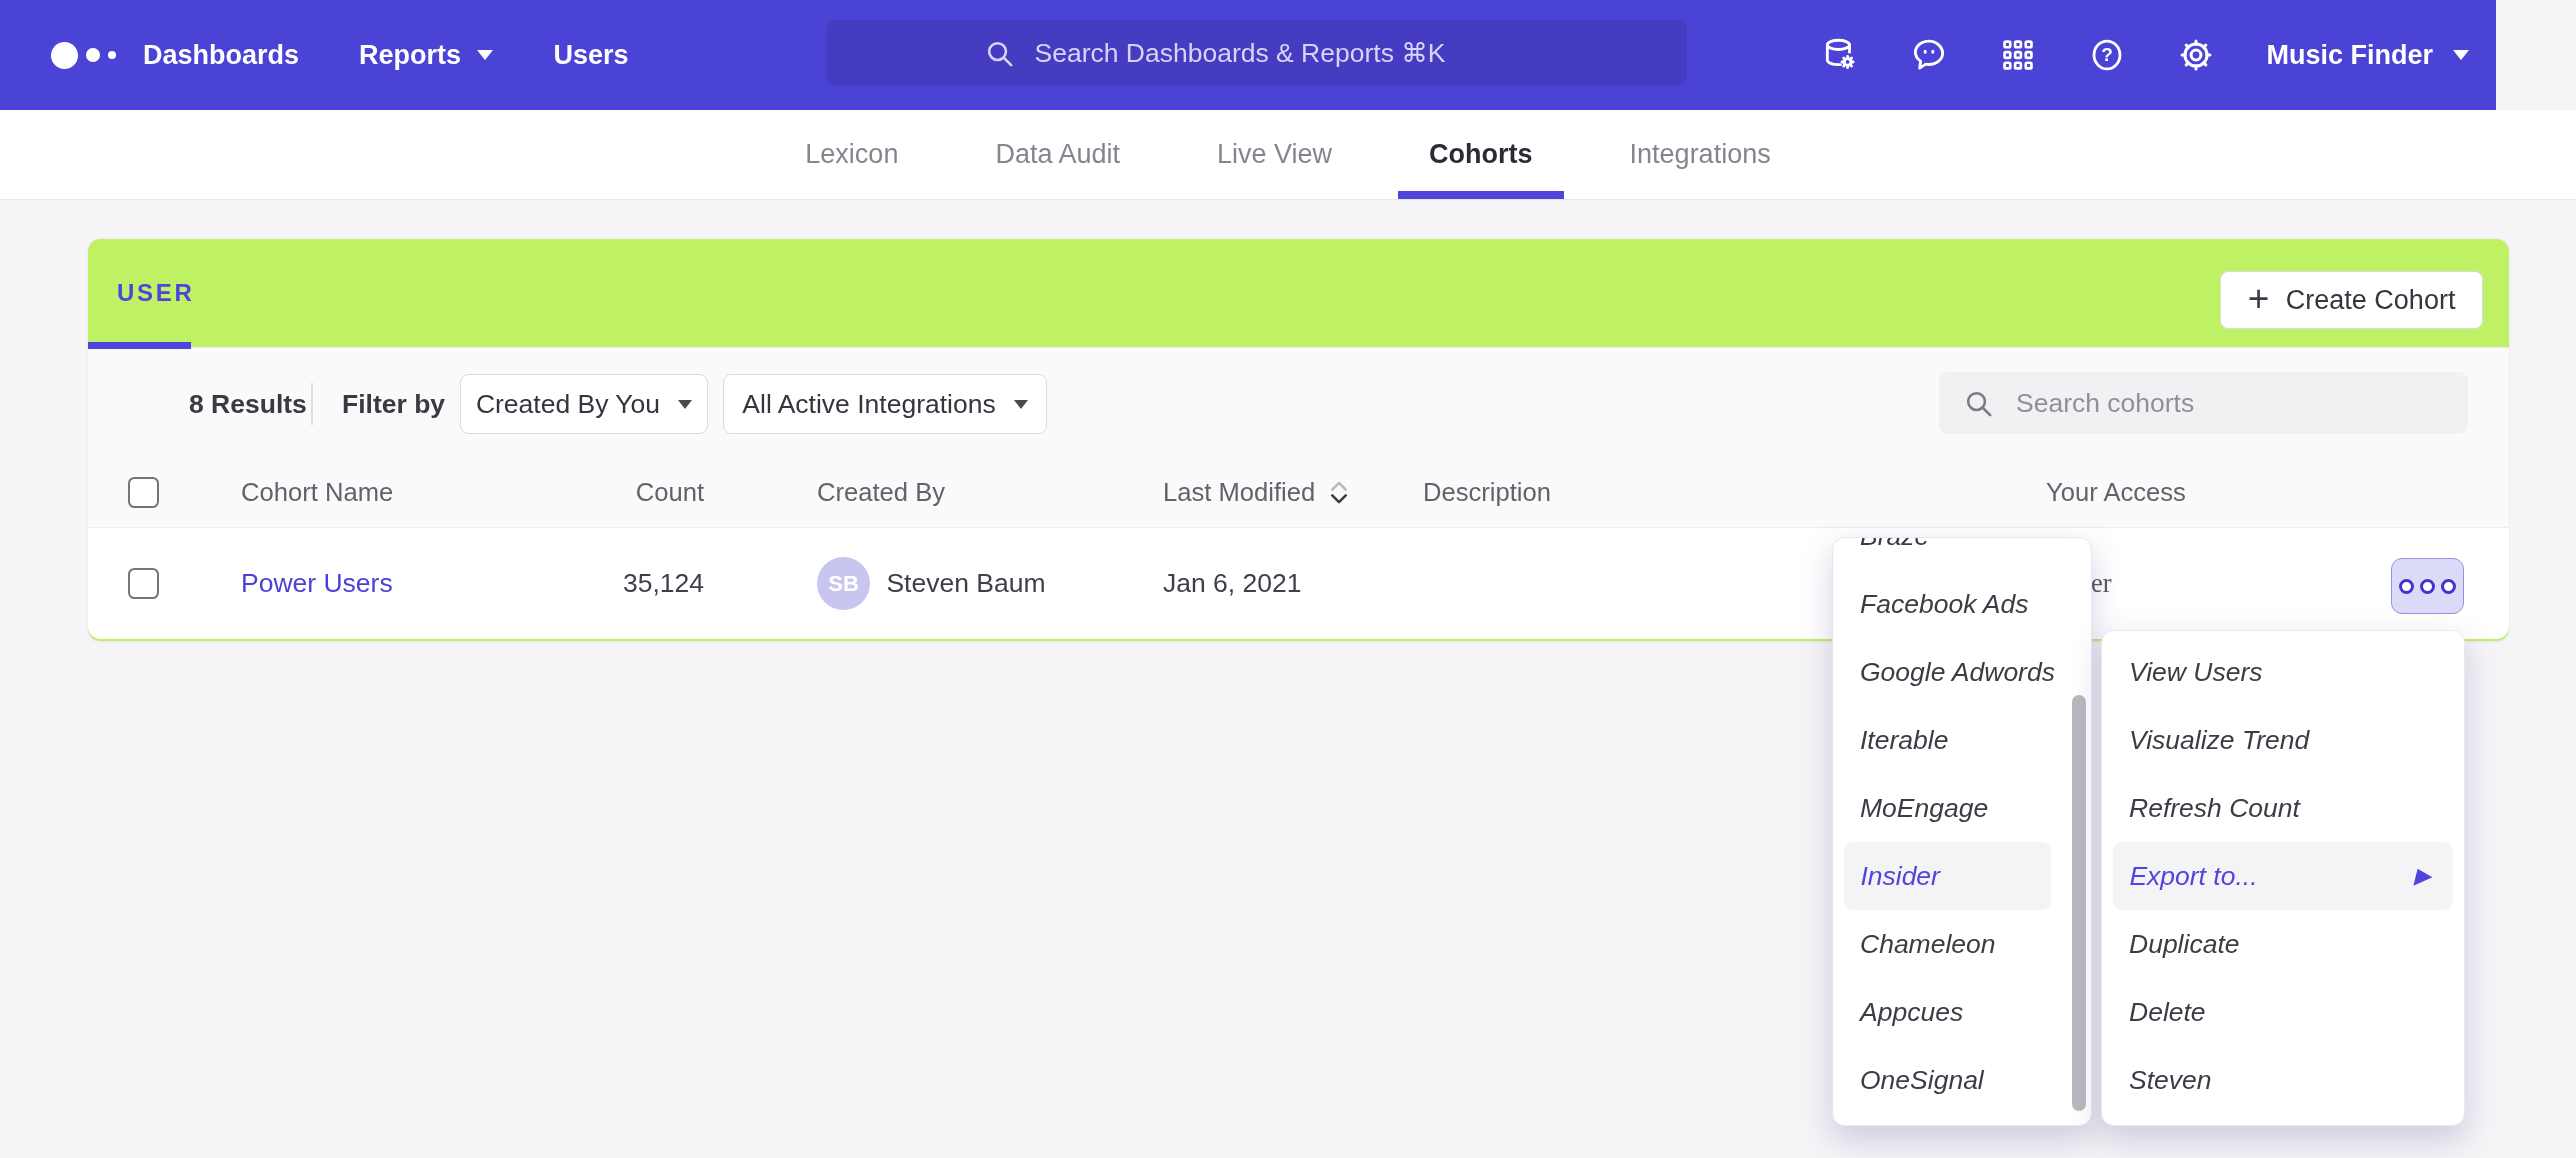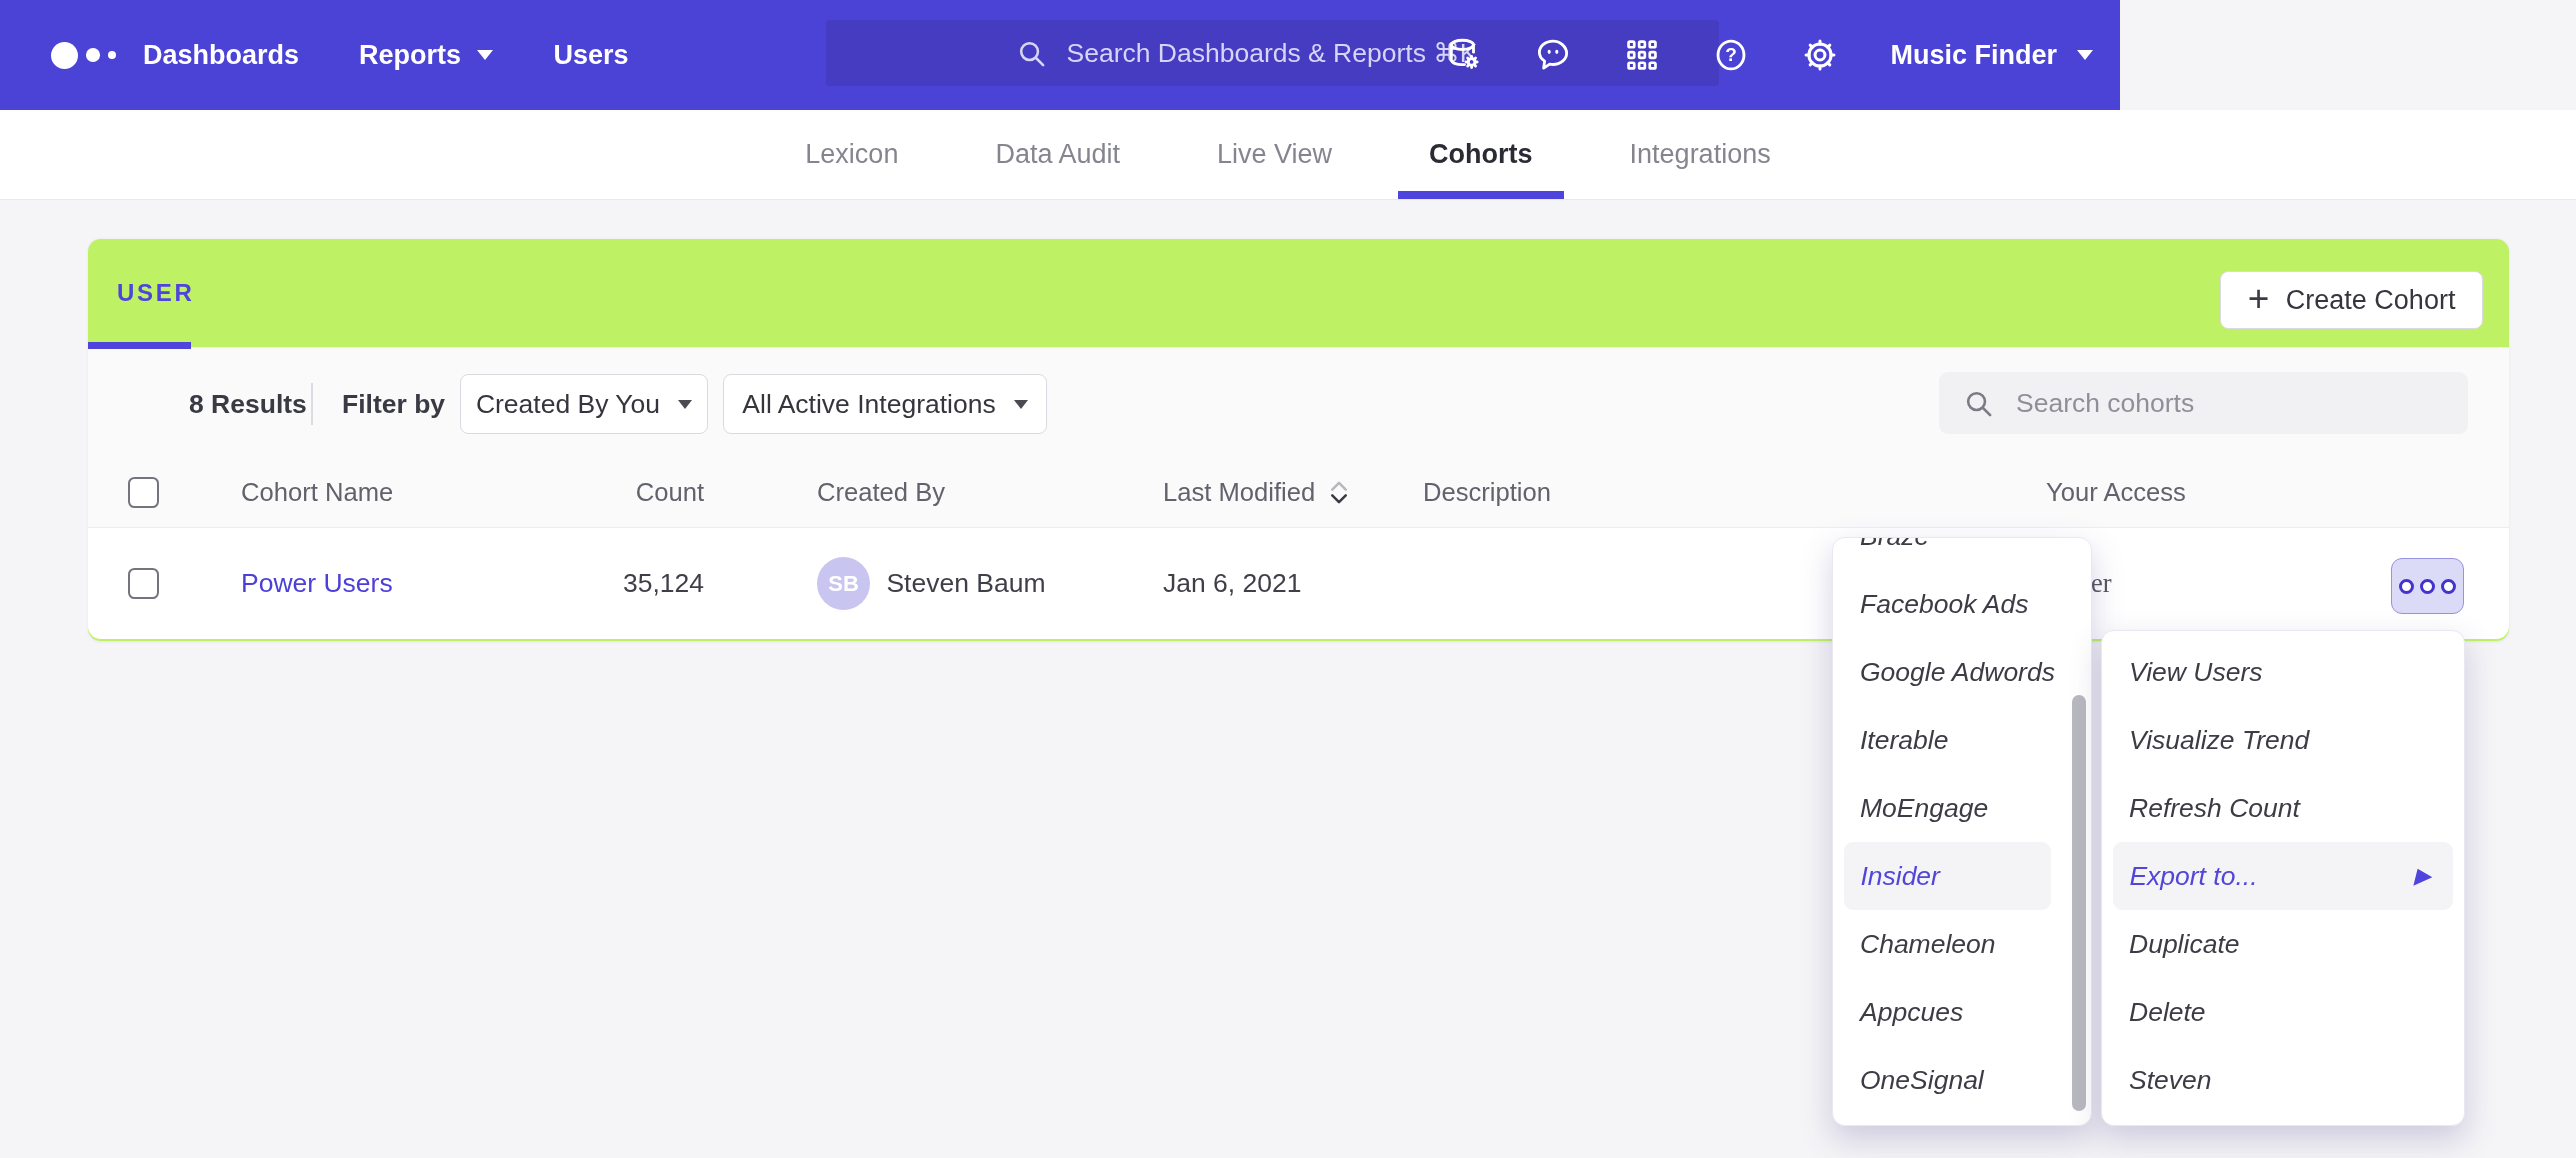--- a/index.html
+++ b/index.html
@@ -1,27 +1,27 @@
 <!DOCTYPE html>
 <html style="font-size:14.6px"><head>
 <meta charset="utf-8">
 <style>
   html,body{margin:0;padding:0;background:#f5f4f6;font-family:"Liberation Sans",sans-serif;}
   #stage{position:relative;width:2576px;height:1158px;overflow:hidden;background:#f5f4f6;}
 
   
-  .topnav{position:absolute;left:0;top:0;width:2120px;height:110px;background:#4b42d6;}
+  .topnav{position:absolute;left:0;top:0;width:2496px;height:110px;background:#4b42d6;}
   .logo{position:absolute;left:51px;top:0;height:110px;display:flex;align-items:center;gap:8.2px;}
   .logo .d1{width:27px;height:27px;border-radius:50%;background:#fff;}
   .logo .d2{width:13.7px;height:13.7px;border-radius:50%;background:#fff;}
   .logo .d3{width:8.2px;height:8.2px;border-radius:50%;background:#fff;}
   .navlinks{position:absolute;left:143px;top:0;height:110px;display:flex;align-items:center;gap:60px;}
   .navlink{color:#fff;font-size:27px;font-weight:600;display:flex;align-items:center;gap:16.4px;cursor:pointer;}
   .caret{width:0;height:0;border-left:8.2px solid transparent;border-right:8.2px solid transparent;border-top:10px solid currentColor;display:inline-block;}
-  .nav-search{position:absolute;left:826px;top:20px;width:861px;height:66px;background:#453cc2;border-radius:4px;display:flex;align-items:center;justify-content:center;gap:18px;color:#d7d5f6;padding-left:32px;}
+  .nav-search{position:absolute;left:826px;top:20px;width:861px;height:66px;background:#453cc2;border-radius:9px;display:flex;align-items:center;justify-content:center;gap:18px;color:#d7d5f6;}
   .nav-search input{background:transparent;border:none;outline:none;color:#e4e2fa;font-size:26.5px;font-family:"Liberation Sans",sans-serif;width:493px;}
   .nav-search input::placeholder{color:#d7d5f6;opacity:1;}
   .nav-right{position:absolute;right:27px;top:0;height:110px;display:flex;align-items:center;gap:51px;}
   .nav-ic{width:38px;height:38px;color:#fff;cursor:pointer;display:flex;align-items:center;justify-content:center;}
   .project{color:#fff;font-size:27px;font-weight:700;display:flex;align-items:center;gap:20px;cursor:pointer;}
 
   
   .subtabs{position:absolute;left:0;top:110px;width:2576px;height:89px;background:#fff;border-bottom:0.9px solid #e7e7ec;display:flex;align-items:center;justify-content:center;gap:86px;}
   .subtab{position:relative;height:89px;display:flex;align-items:center;font-size:27px;color:#85858f;cursor:pointer;padding:0 5.5px;}
   .subtab.active{color:#2b2b34;font-weight:700;}

